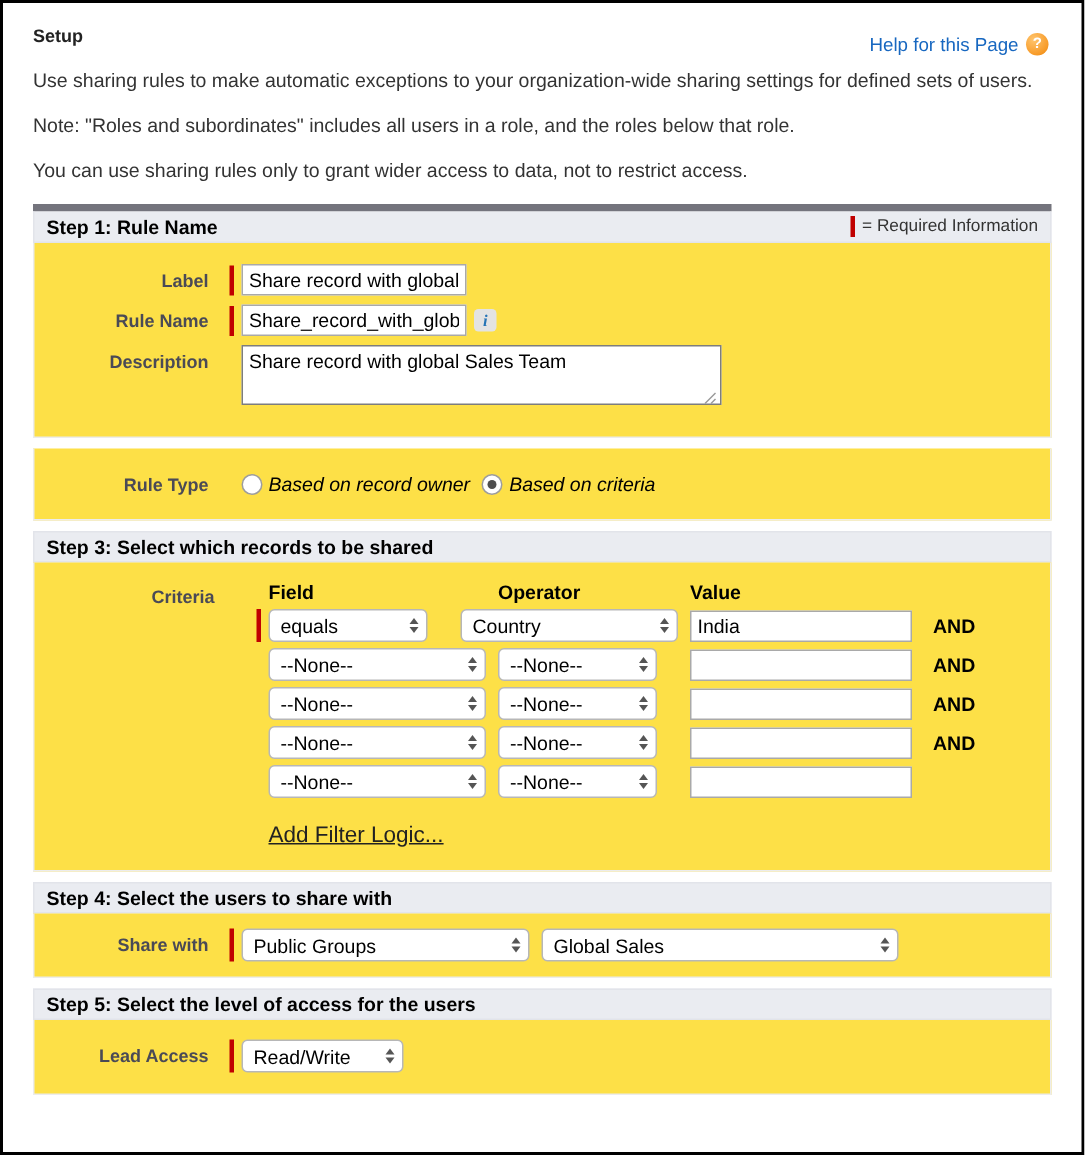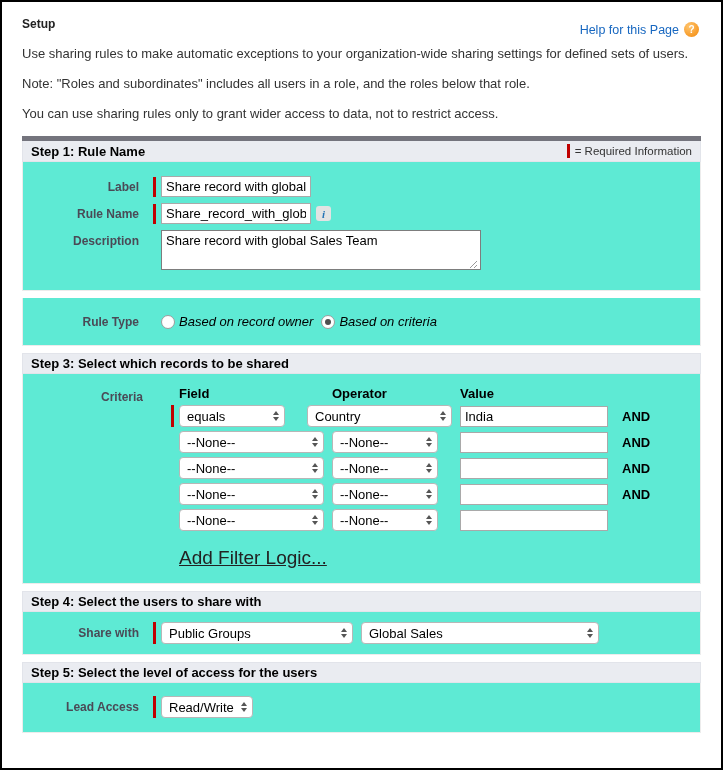--- a/index.html
+++ b/index.html
@@ -24,21 +24,21 @@
   
   .sect { margin-top:7px; }
   .sect.first { margin-top:15px; }
   .topbar { height:5px; background:#74747d; }
   .sect-h {
     background:#eaecf1; border:1px solid #e2e4ea; border-top:none;
     padding:3px 8px; font-size:13px; font-weight:bold; color:#000;
     display:flex; justify-content:space-between; align-items:center; height:21px;
   }
   .sect.notop .sect-h { border-top:1px solid #e2e4ea; }
-  .sect-b { background:#5eead4; border:1px solid #ececec; border-top:none; padding:8px 0 10px; }
+  .sect-b { background:#fde047; border:1px solid #ececec; border-top:none; padding:8px 0 10px; }
   .req-legend { display:flex; align-items:center; gap:5px; font-weight:normal; font-size:11.5px; color:#333; }
   .reqbar { display:inline-block; width:3px; height:14px; background:#c00000; }
   
   .frow { display:flex; align-items:center; margin:6px 0; }
   .frow.top { align-items:flex-start; }
   .flabel {
     width:130px; text-align:right; padding-right:14px; flex:0 0 130px;
     font-size:12px; font-weight:bold; color:#4a4a56;
   }
   .frow.top .flabel { padding-top:4px; }
@@ -84,21 +84,21 @@
   .crit-head { display:flex; font-size:13px; font-weight:bold; color:#000; margin-bottom:4px; }
   .ch-field { width:145px; margin-right:8px; }
   .ch-op { width:106px; margin-right:22px; }
   .ch-val { width:148px; }
   .crit-row { display:flex; align-items:center; margin-bottom:4px; position:relative; }
   .crit-row .sel.field { width:145px; margin-right:8px; }
   .crit-row .sel.op { width:106px; margin-right:22px; }
   .crit-row .txt.val { width:148px; }
   .crit-row .rbar { position:absolute; left:-8px; top:0; width:3px; height:22px; background:#c00000; }
   .and-lbl { font-size:13px; font-weight:bold; color:#000; margin-left:14px; min-width:32px; }
-  .filter-link { display:inline-block; margin-top:12px; margin-left:22px; font-size:19px; color:#222; text-decoration:underline; cursor:pointer; }
+  .filter-link { display:inline-block; margin-top:12px; margin-left:22px; font-size:15px; color:#222; text-decoration:underline; cursor:pointer; }
   .gap8 { width:8px; flex:0 0 8px; }
 </style>
 </head>
 <body>
 
 <div class="page">
 
   <div class="hd">
     <div class="setup-lbl">Setup</div>
     <div class="help-wrap">
@@ -306,21 +306,21 @@
   </div>
 
   <div class="sect notop">
     <div class="sect-h">
         <span>Step 5: Select the level of access for the users</span>
       </div>
     <div class="sect-b" style="padding:13px 0 14px;">
       <div class="frow" style="margin:0;">
         <span class="flabel">Lead Access</span>
         <span class="reqmark tall"></span>
-        <span class="sel" style="width:92px;">
+        <span class="sel" style="width:108px;">
           <span>Read/Write</span>
           <span class="chev">
               <i class="u"></i>
               <i class="d"></i>
             </span>
         </span>
       </div>
     </div>
   </div>
 

